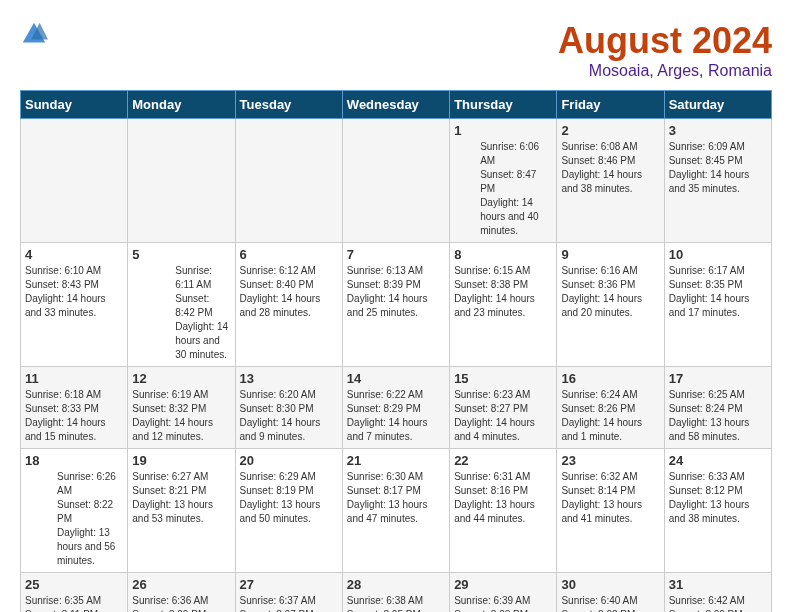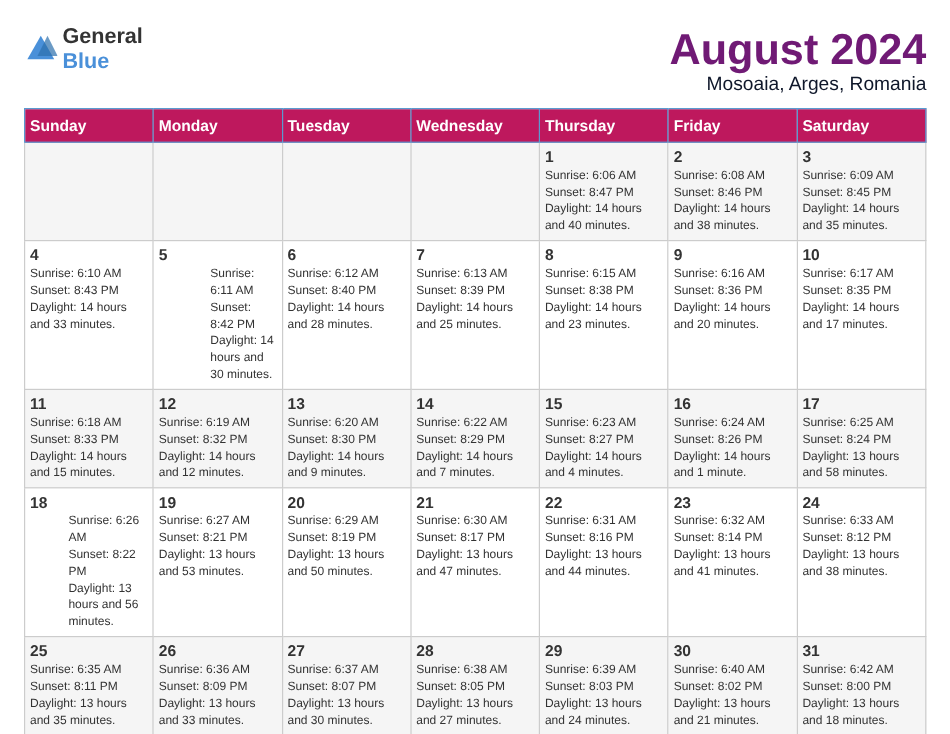--- a/index.html
+++ b/index.html
@@ -34,33 +34,33 @@
     .logo-icon {
       width: 28px;
       height: 28px;
     }
     .title-block {
       text-align: right;
     }
     .main-title {
       font-size: 36px;
       font-weight: bold;
-      color: #701a75;
+      color: #c2410c;
     }
     .subtitle {
       font-size: 16px;
-      color: #0f172a;
+      color: #4c1d95;
     }
     table {
       width: 100%;
       border-collapse: collapse;
       table-layout: fixed;
     }
     thead tr th {
-      background-color: #be185d;
+      background-color: #0c4a6e;
       color: #fff;
       font-size: 13px;
       font-weight: bold;
       padding: 6px 4px;
       text-align: left;
       border: 1px solid #5a9ad0;
     }
     tbody tr td {
       border: 1px solid #ccc;
       vertical-align: top;
@@ -93,24 +93,20 @@
   </style>
 </head>
 <body>
 
 <div class="header">
   <div class="logo">
     <svg class="logo-icon" viewBox="0 0 40 40">
       <polygon points="20,4 36,32 4,32" fill="#4a90d9"></polygon>
       <polygon points="28,4 40,28 16,28" fill="#2c6fad" opacity="0.7"></polygon>
     </svg>
-    <div>
-      <span class="logo-text-general">General</span><br>
-      <span class="logo-text-blue">Blue</span>
-    </div>
   </div>
   <div class="title-block">
     <div class="main-title">August 2024</div>
     <div class="subtitle">Mosoaia, Arges, Romania</div>
   </div>
 </div>
 
 <table>
   <thead>
     <tr>
@@ -124,21 +120,21 @@
       </tr>
   </thead>
   <tbody id="calendar-body">
   <tr>
         <td class="empty-cell"></td>
         <td class="empty-cell"></td>
         <td class="empty-cell"></td>
         <td class="empty-cell"></td>
         <td>
           <span class="day-num">1</span>
-          <div class="cell-text" style="white-space: pre-line;">Sunrise: 6:06 AM
+          <div class="cell-text" style="white-space: pre-line; margin-left: 26px;">Sunrise: 6:06 AM
 Sunset: 8:47 PM
 Daylight: 14 hours and 40 minutes.</div>
         </td>
         <td>
           <span class="day-num">2</span>
           <div class="cell-text" style="white-space: pre-line;">Sunrise: 6:08 AM
 Sunset: 8:46 PM
 Daylight: 14 hours and 38 minutes.</div>
         </td>
         <td>

